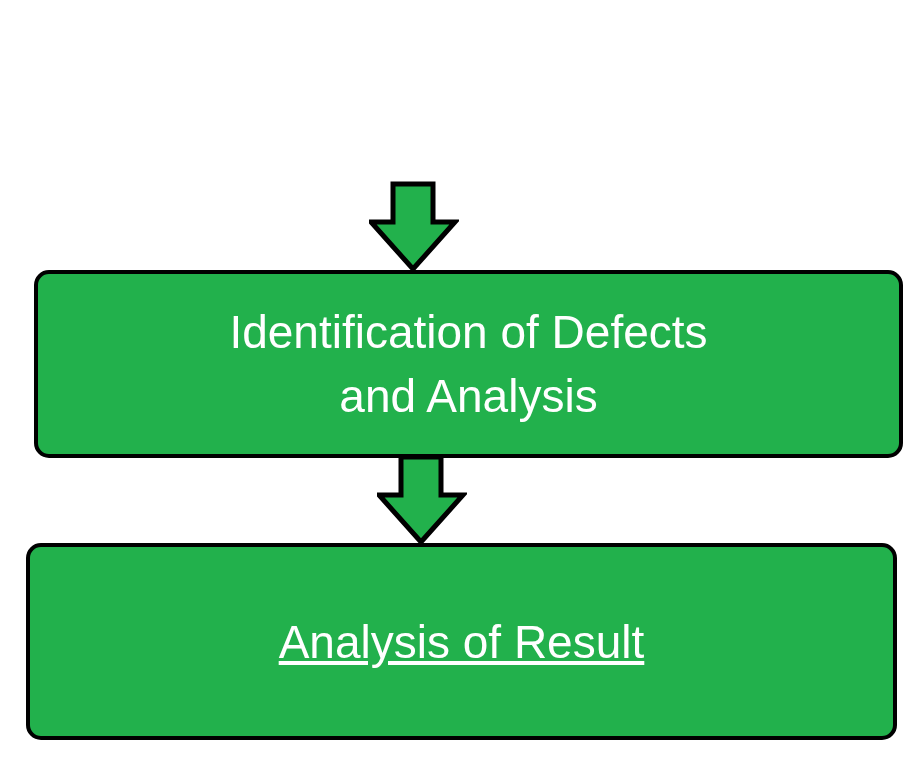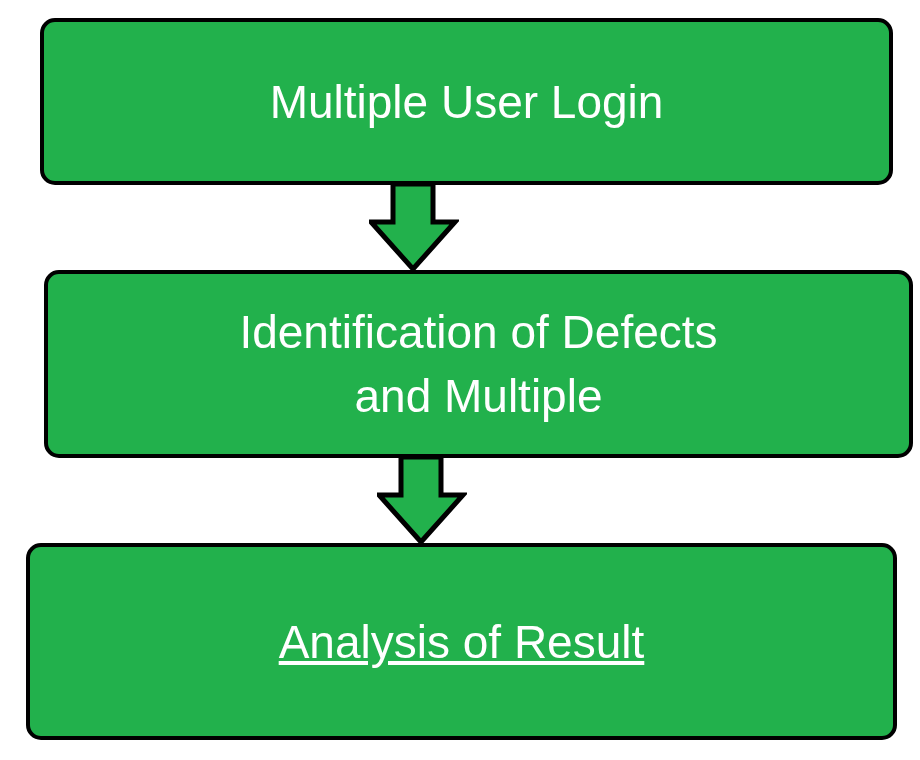--- a/index.html
+++ b/index.html
@@ -31,47 +31,44 @@
     flex-direction: column;
     align-items: center;
     justify-content: center;
     text-align: center;
     color: var(--node-text);
     font-size: 46px;
     line-height: 64px;
   }
   .node .line { display: block; }
   .node1 { left: 40px;  top: 18px;  width: 853px; height: 167px; }
-  .node2 { left: 34px;  top: 270px; width: 869px; height: 188px; margin-left: 10px; }
+  .node2 { left: 34px;  top: 270px; width: 869px; height: 188px; }
   .node3 { left: 26px;  top: 543px; width: 871px; height: 197px; text-decoration: underline; }
   .arrow { position: absolute; width: 90px; height: 92px; }
   .arrow1 { left: 369px; top: 181px; }
   .arrow2 { left: 377px; top: 454px; }
   .arrow polygon {
     stroke: var(--arrow-outline);
     stroke-width: 5;
     stroke-linejoin: miter;
   }
 </style>
 </head>
 <body>
 
 <div class="canvas">
 
-  <div class="node node1">
-    <span class="line">Multiple User Login</span>
-  </div>
 
   <svg class="arrow arrow1" viewBox="0 0 90 92" xmlns="http://www.w3.org/2000/svg">
     <polygon points="24,3 64,3 64,41 86,41 44,88 2,41 24,41" fill="#22B14C"></polygon>
   </svg>
 
   <div class="node node2">
     <span class="line">Identification of Defects</span>
-    <span class="line">and Multiple</span>
+    <span class="line">and Analysis</span>
   </div>
 
   <svg class="arrow arrow2" viewBox="0 0 90 92" xmlns="http://www.w3.org/2000/svg">
     <polygon points="24,3 64,3 64,41 86,41 44,88 2,41 24,41" fill="#22B14C"></polygon>
   </svg>
 
   <div class="node node3">
     <span class="line">Analysis of Result</span>
   </div>
 

